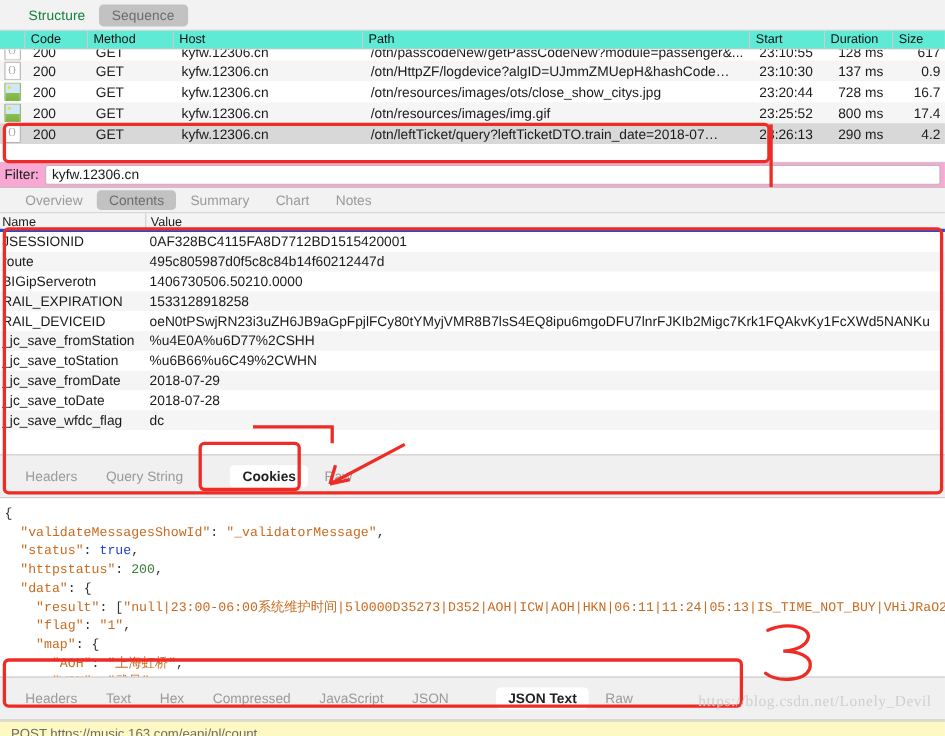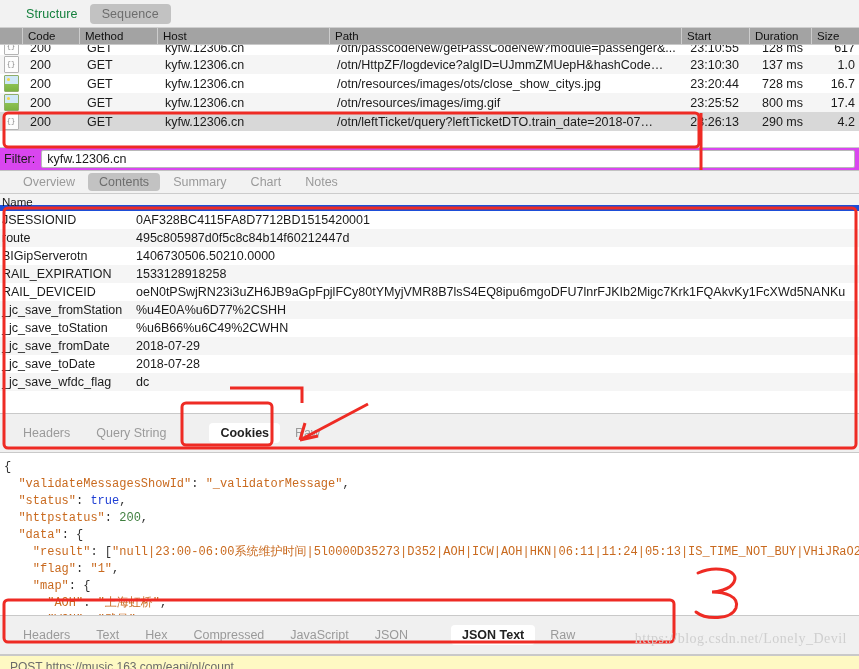--- a/index.html
+++ b/index.html
@@ -34,21 +34,21 @@
   }
   .seg.active {
     background: #c2c2c2;
     color: #6d6d6d;
   }
 
   
   .tbl-head {
     display: flex;
     height: 17px;
-    background: #a3a3a3;
+    background: #5eead4;
     border-bottom: 1px solid #c9c9c9;
     font-size: 11.5px;
     color: #111;
     align-items: center;
     box-sizing: border-box;
     justify-content: flex-end;
   }
   .tbl-head .th {
     border-left: 1px solid #cdcdcd;
     padding-left: 5px;
@@ -109,21 +109,21 @@
   .ficon.img:after {
     content:"";
     position: absolute; left: 2px; top: 2px;
     width: 3px; height: 3px; border-radius: 50%;
     background: #f6d743;
   }
 
   
   .filterbar {
     height: 24px;
-    background: #d946ef;
+    background: #f9a8d4;
     border-top: 1px solid #c9c9c9;
     border-bottom: 1px solid #c2c2c2;
     display: flex;
     align-items: center;
     padding-left: 4px;
     box-sizing: border-box;
   }
   .filter-label { font-size: 12.5px; color: #1a1a1a; margin-right: 6px; }
   .filter-input {
     flex: 1;
@@ -157,21 +157,21 @@
     border-radius: 4px;
     margin-right: 2px;
   }
   .itab.active { background: #c2c2c2; color: #6d6d6d; }
 
   
   .nv-head {
     display: flex;
     height: 17px;
     background: #f4f4f4;
-    border-bottom: 6px solid #1d4ed8;
+    border-bottom: 3px solid #1d4ed8;
     font-size: 11.5px;
     align-items: center;
     box-sizing: border-box;
   }
   .nv-head .th { border-left: 1px solid #cdcdcd; padding-left: 4px; height:100%; line-height:17px; box-sizing:border-box; }
   .th.c-name { width: 132px; border-left: none; padding-left: 2px; }
   .th.c-val  { flex: 1; }
 
   .nv-row {
     display: flex;
@@ -288,21 +288,21 @@
   <div class="row even">
     <div class="cell c-icon">
         <span class="ficon json">{}</span>
       </div>
     <div class="cell c-code">200</div>
     <div class="cell c-method">GET</div>
     <div class="cell c-host">kyfw.12306.cn</div>
     <div class="cell c-path">/otn/HttpZF/logdevice?algID=UJmmZMUepH&amp;hashCode…</div>
     <div class="cell c-start">23:10:30</div>
     <div class="cell c-dur">137 ms</div>
-    <div class="cell c-size">1.0</div>
+    <div class="cell c-size">0.9</div>
   </div>
 
   <div class="row odd">
     <div class="cell c-icon">
         <span class="ficon img"></span>
       </div>
     <div class="cell c-code">200</div>
     <div class="cell c-method">GET</div>
     <div class="cell c-host">kyfw.12306.cn</div>
     <div class="cell c-path">/otn/resources/images/ots/close_show_citys.jpg</div>
@@ -348,20 +348,21 @@
 <div class="insp-tabs">
   <div class="itab">Overview</div>
   <div class="itab active">Contents</div>
   <div class="itab">Summary</div>
   <div class="itab">Chart</div>
   <div class="itab">Notes</div>
 </div>
 
 <div class="nv-head">
   <div class="th c-name">Name</div>
+  <div class="th c-val">Value</div>
 </div>
 <div>
   <div class="nv-row odd">
     <div class="nv-name">JSESSIONID</div>
     <div class="nv-val">0AF328BC4115FA8D7712BD1515420001</div>
   </div>
   <div class="nv-row even">
     <div class="nv-name">route</div>
     <div class="nv-val">495c805987d0f5c8c84b14f60212447d</div>
   </div>

